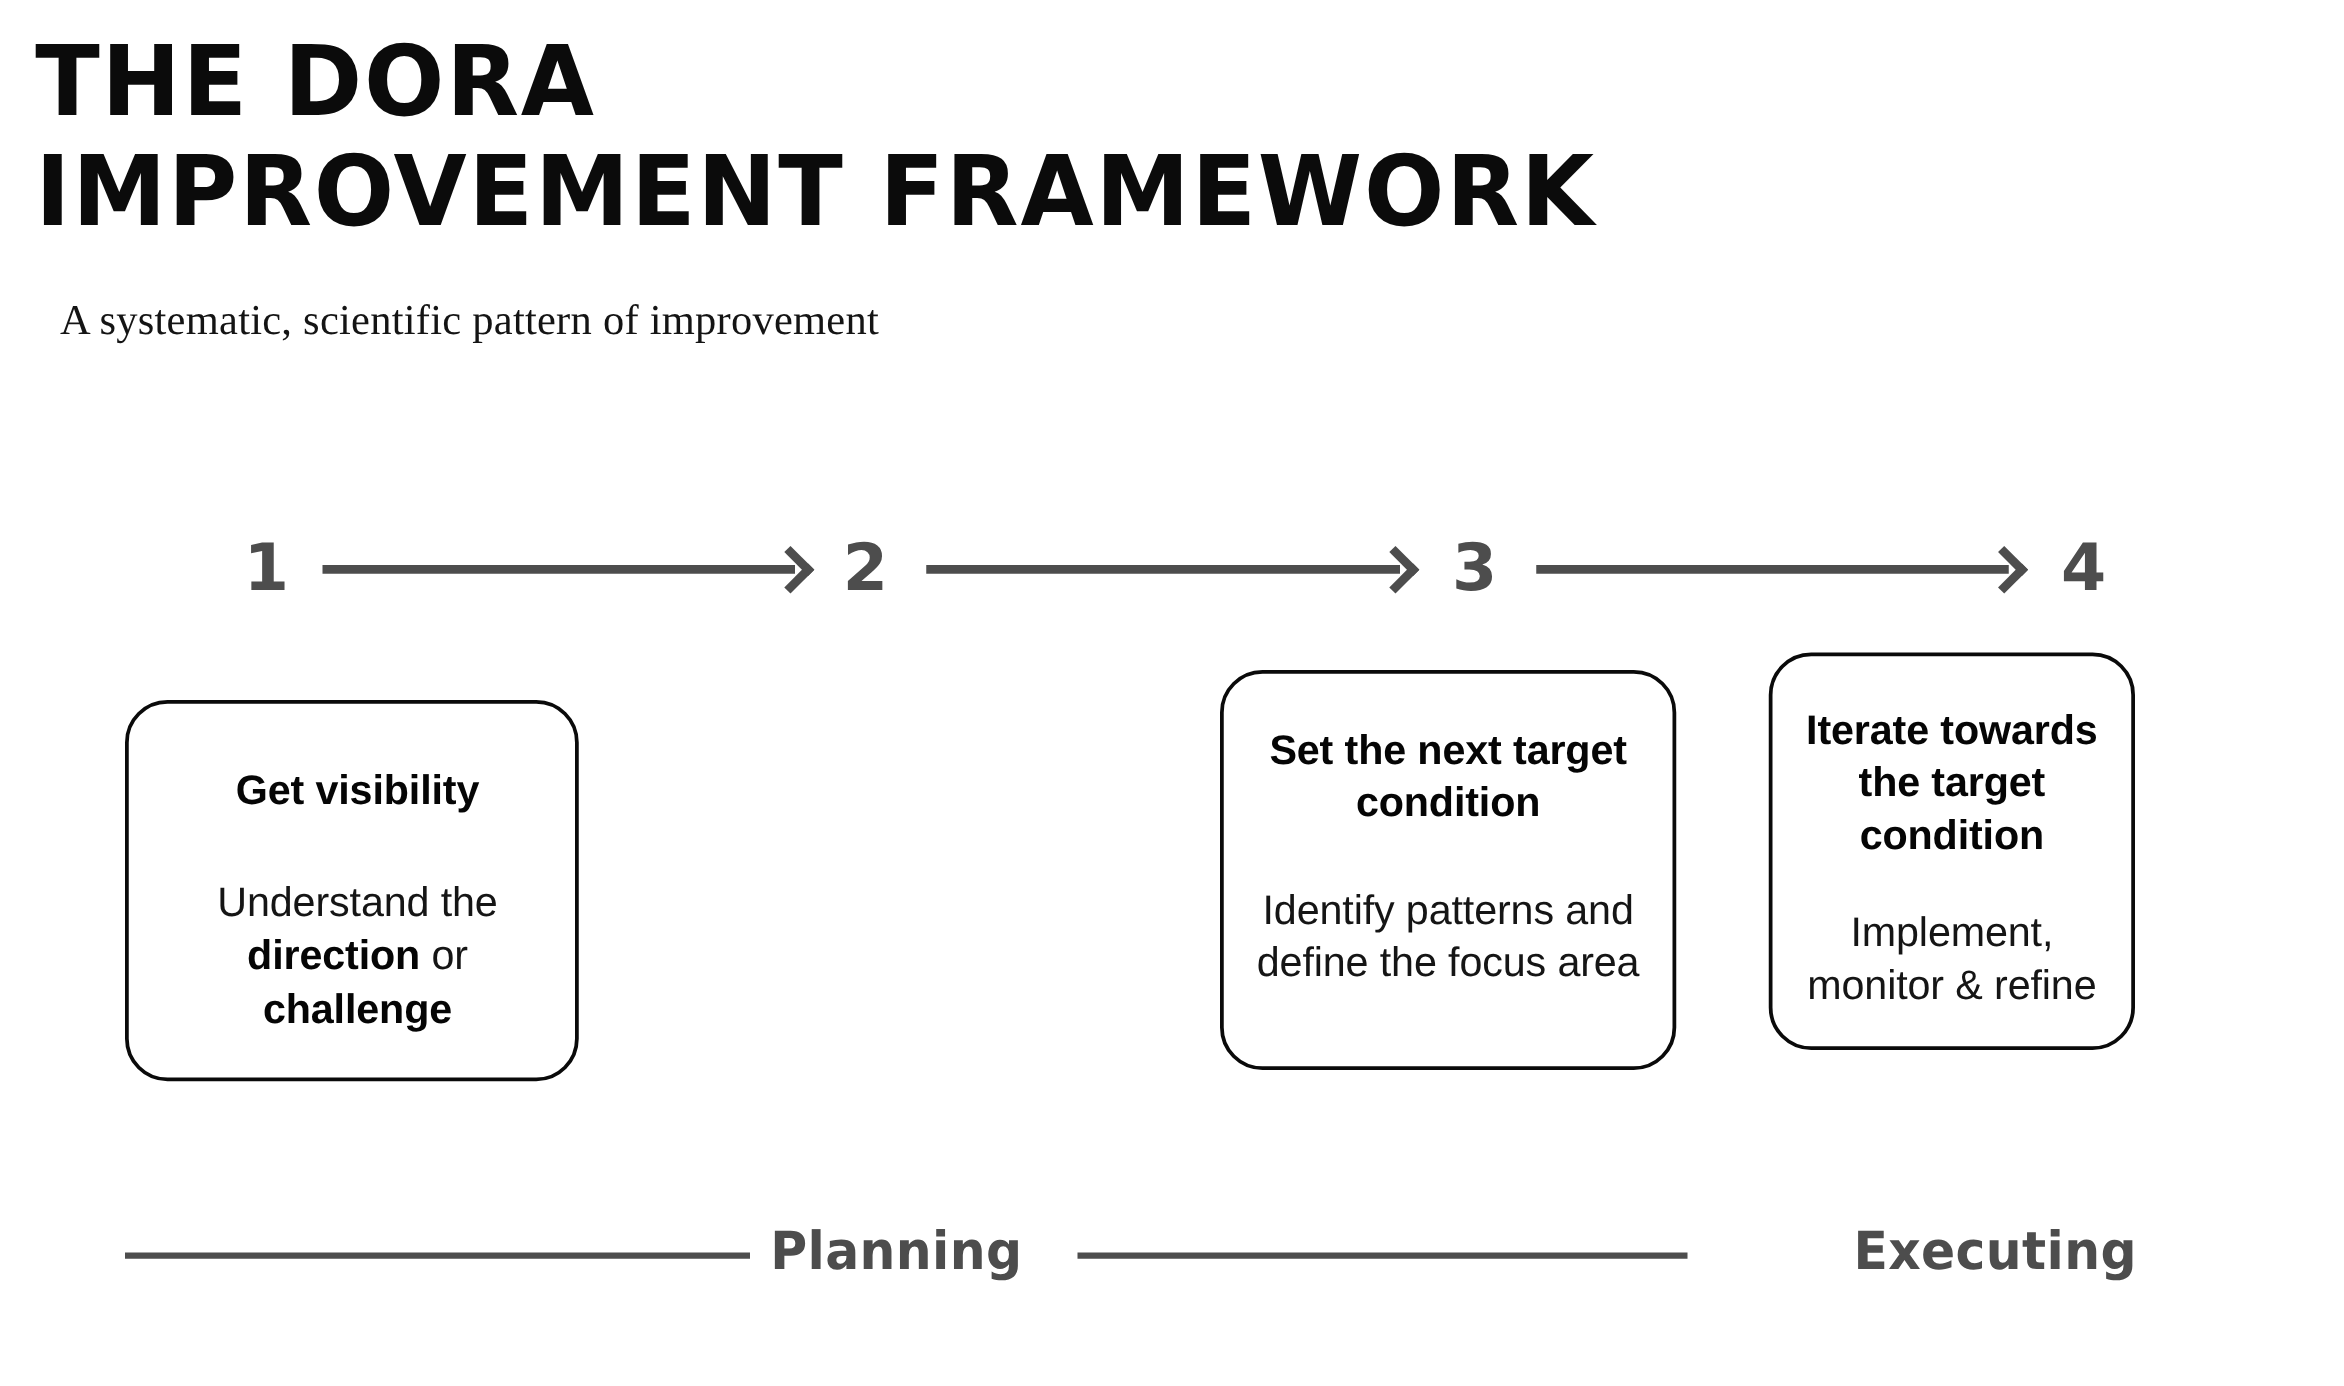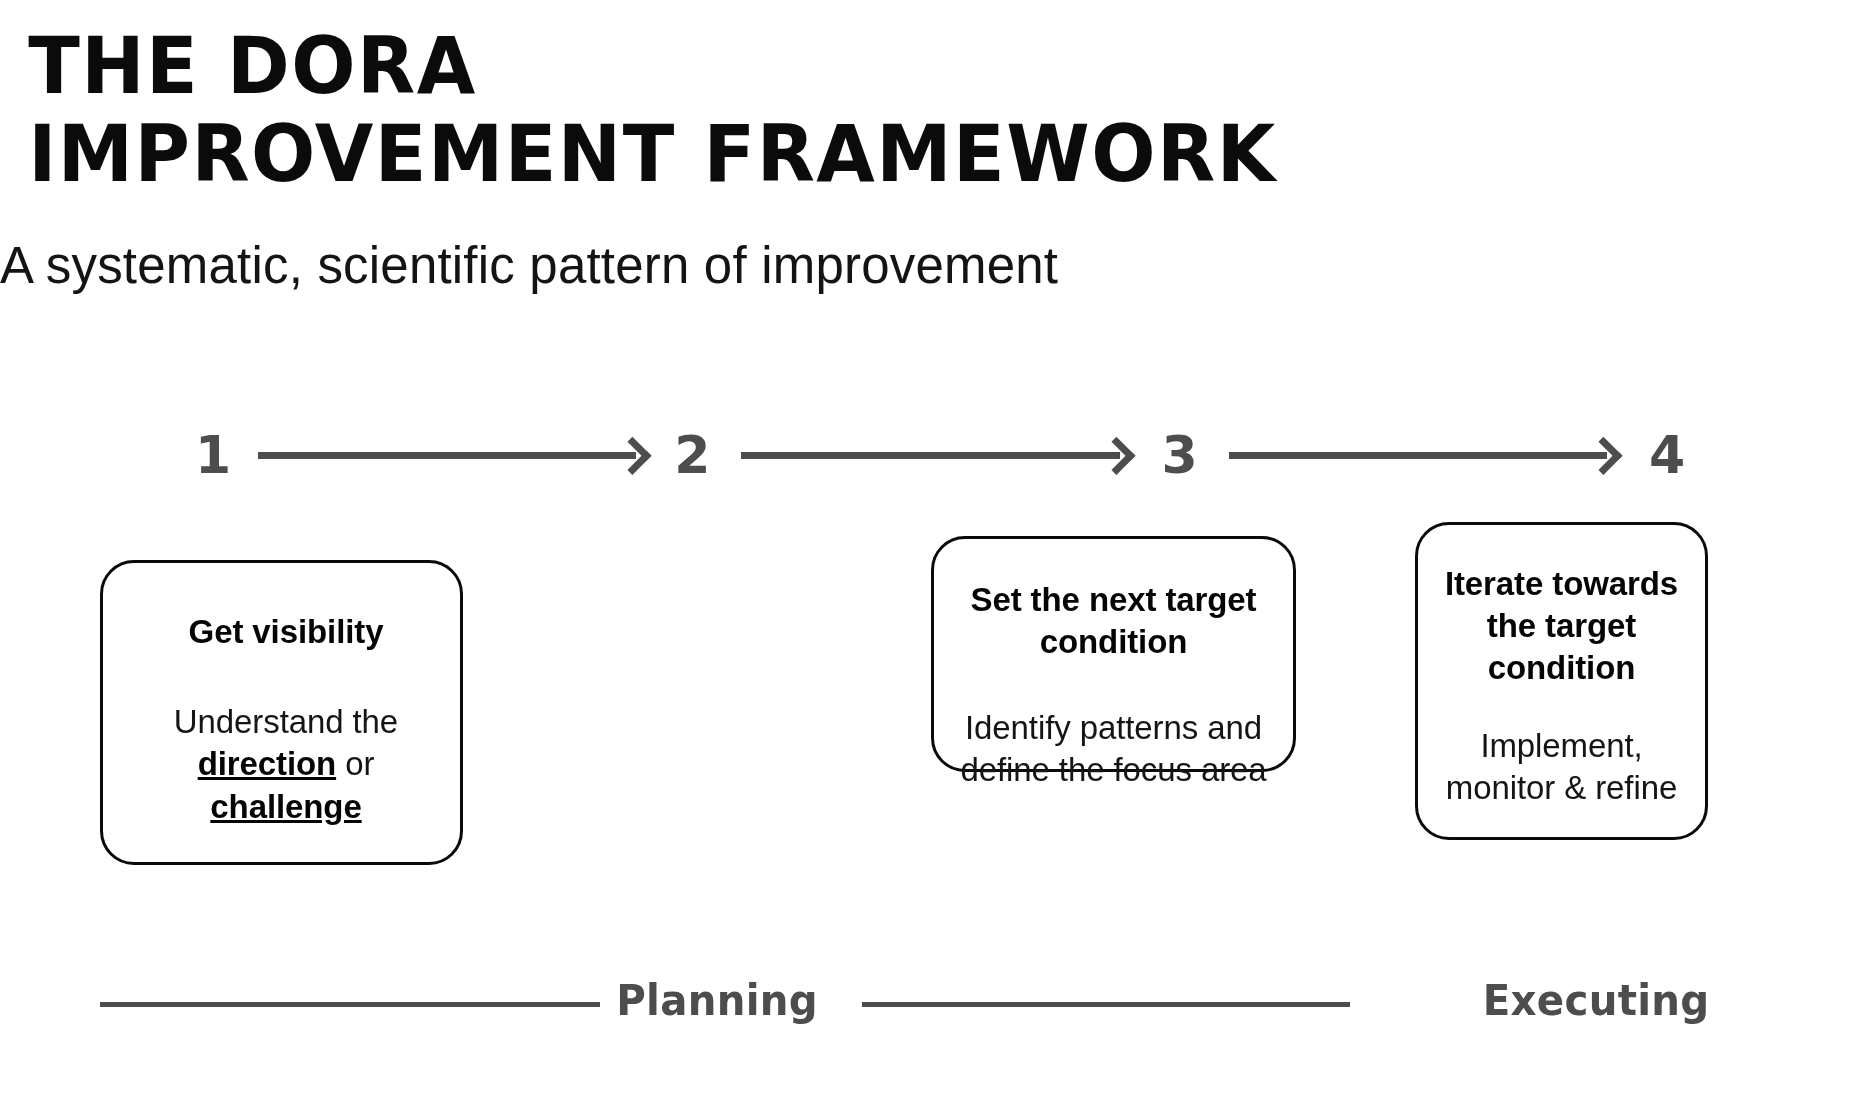--- a/index.html
+++ b/index.html
@@ -31,26 +31,27 @@
     color: #0b0b0b;
     text-transform: uppercase;
     transform: scaleX(0.97);
   }
   .title-line {
     display: block;
     white-space: nowrap;
   }
   .subtitle {
     margin-top: 40px;
-    font-family: Liberation Sans, sans-serif;
+    font-family: Liberation Serif, serif;
     font-weight: 400;
-    font-size: 51px;
+    font-size: 34px;
     line-height: 1.1;
     color: #141414;
     letter-spacing: 0.2px;
+    padding-left: 48px;
   }
 
   
   .steps-row {
     position: absolute;
     left: 190px;
     top: 420px;
     width: 1500px;
     height: 70px;
     display: flex;
@@ -125,32 +126,32 @@
     letter-spacing: -0.1px;
   }
   .card-body {
     font-family: "Liberation Sans", sans-serif;
     font-weight: 400;
     font-size: 33px;
     line-height: 1.29;
     color: #151515;
     letter-spacing: -0.1px;
   }
-  .card-body b { font-weight: 700; color: #050505; text-decoration: underline; }
+  .card-body b { font-weight: 700; color: #050505; }
 
   
   #card-1 { left: 100px;  top: 12px;  width: 363px; height: 305px; padding-left: 25px; }
   #card-1 .card-title { margin-top: 48px; }
   #card-1 .card-body  { margin-top: 48px; }
 
   #card-2 { left: 540px;  top: 2px;   width: 363px; height: 318px; }
   #card-2 .card-title { margin-top: 42px; }
   #card-2 .card-body  { margin-top: 0px; }
 
-  #card-3 { left: 931px;  top: -12px; width: 365px; height: 236px; }
+  #card-3 { left: 976px;  top: -12px; width: 365px; height: 320px; }
   #card-3 .card-title { margin-top: 40px; }
   #card-3 .card-body  { margin-top: 44px; }
 
   #card-4 { left: 1415px; top: -26px; width: 293px; height: 318px; }
   #card-4 .card-title { margin-top: 38px; }
   #card-4 .card-body  { margin-top: 36px; text-align: center; }
 
   
   .phases {
     position: absolute;

